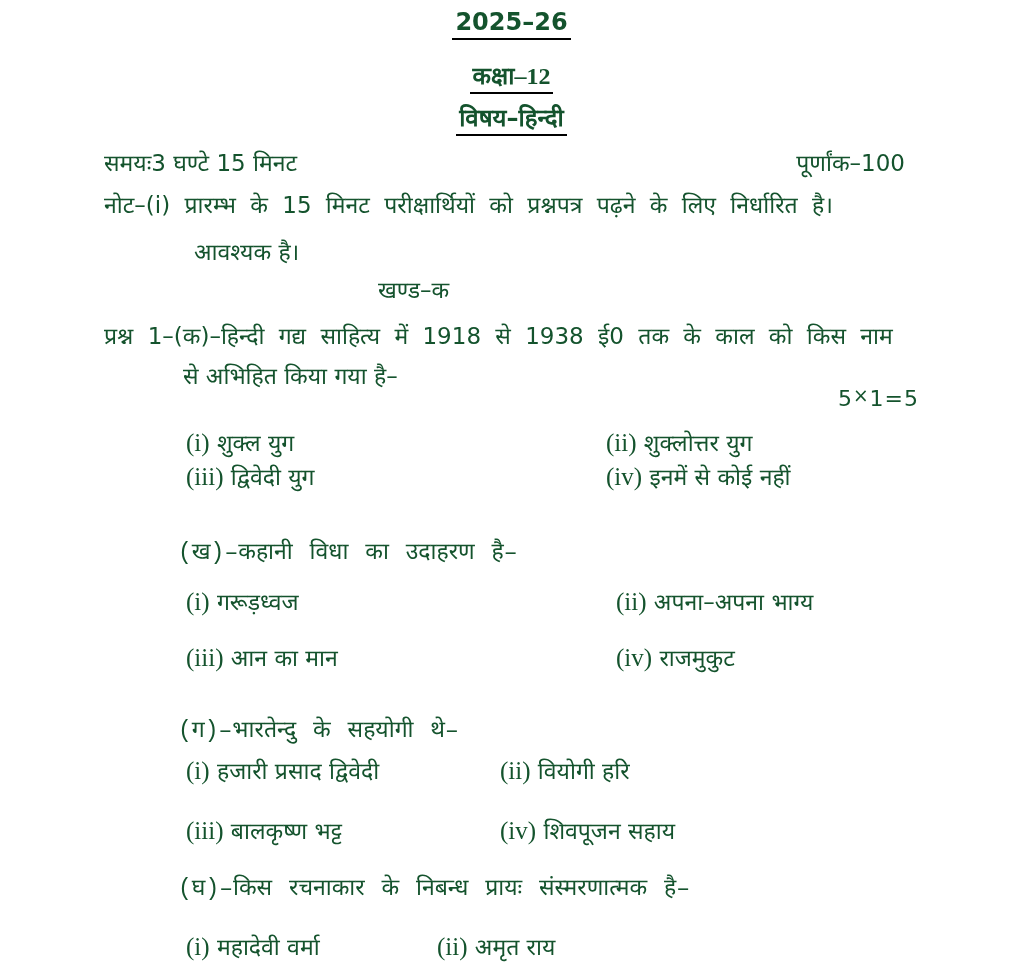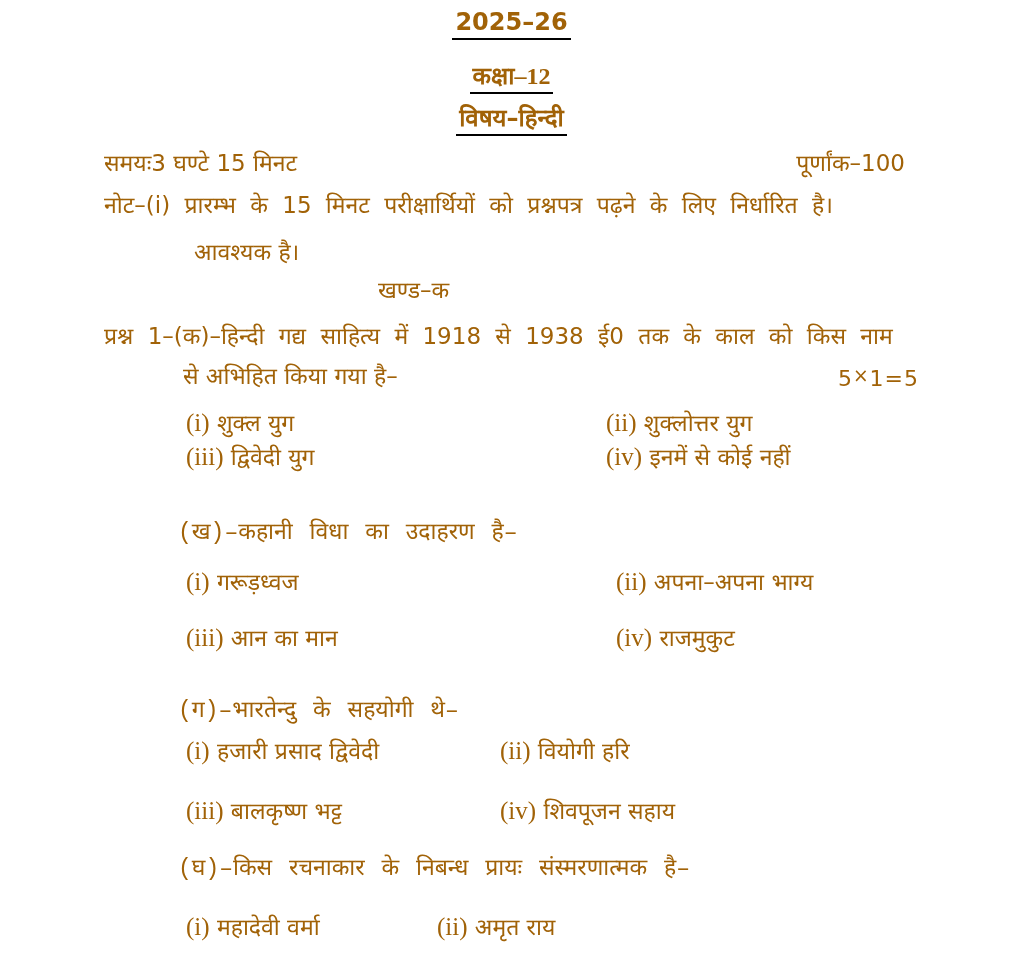--- a/index.html
+++ b/index.html
@@ -1,21 +1,21 @@
 <!DOCTYPE html>
 <html lang="hi"><head>
 <meta charset="utf-8">
 <style>
   html, body { margin:0; padding:0; background:#ffffff; }
   .page {
     position:relative;
     width:1023px;
     height:971px;
     background:#ffffff;
-    color:#a16207;
+    color:#14532d;
     font-family:"DejaVu Sans", sans-serif;
     font-size:23px;
     line-height:30px;
     overflow:hidden;
     box-sizing:border-box;
   }
   .center { text-align:center; }
   .bold { font-weight:normal; }
   .u {
     display:inline-block;
@@ -37,21 +37,21 @@
   .note3 { margin:17px 0 0 194px; }
 
   .section { margin:8px 0 0 378px; width:fit-content; }
 
   .qline1 { margin:16px 95px 0 104px; word-spacing:7px; }
   .qline2 {
     display:flex;
     justify-content:space-between;
     margin:10px 104px 0 183px;
   }
-  .marks { font-size:22px; letter-spacing:1px; white-space:nowrap; }
+  .marks { font-size:22px; letter-spacing:1px; white-space:nowrap;margin-top:20px; }
   .marks .sup { vertical-align:4px; font-size:0.85em; }
 
   .opts {
     display:grid;
     margin-left:186px;
   }
   .opts .opt { white-space:nowrap; }
   .opts-a { grid-template-columns:420px auto; line-height:33px; margin-top:12px; }
   .opts-b { grid-template-columns:430px auto; line-height:56px; margin-top:6px; }
   .opts-c { grid-template-columns:314px auto; line-height:33px; row-gap:26px; margin-top:8px; }

